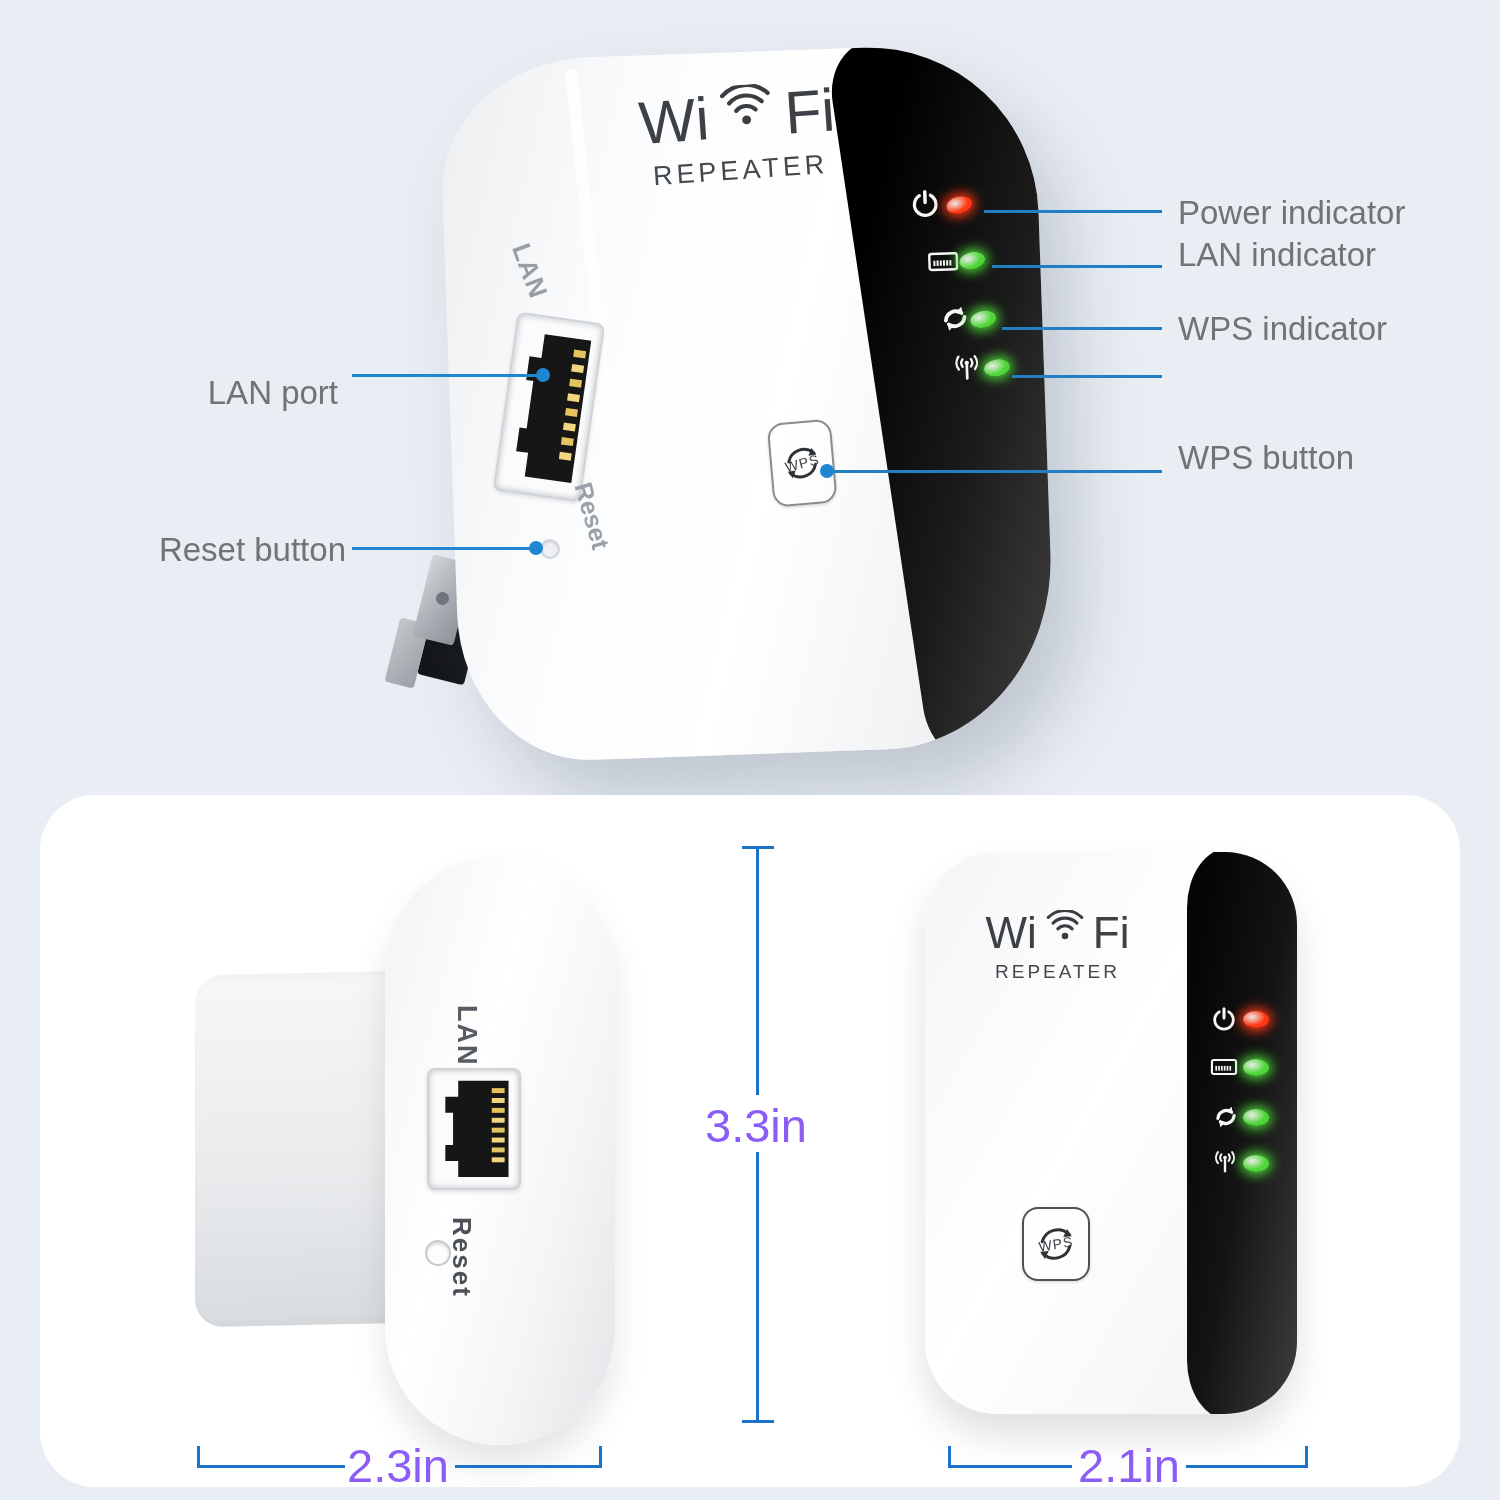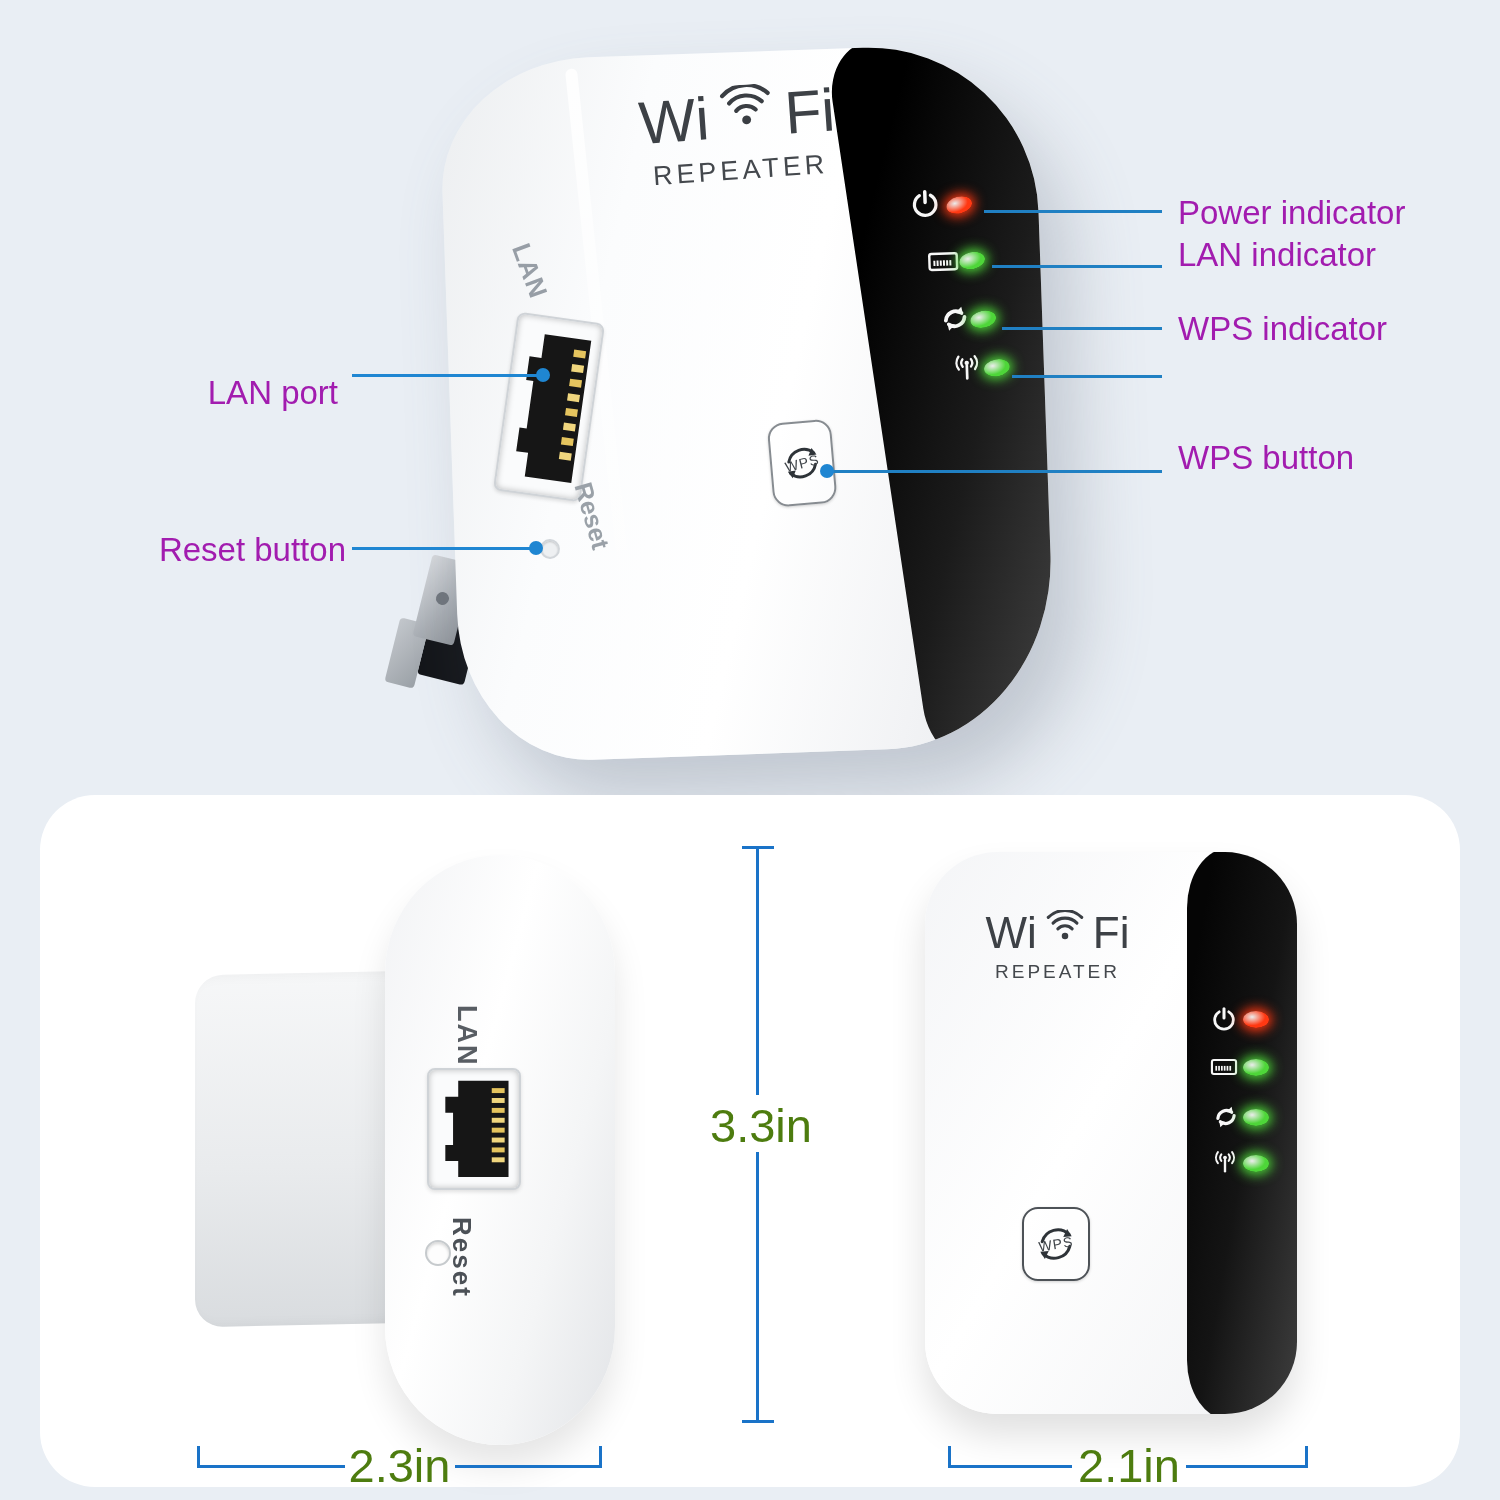--- a/index.html
+++ b/index.html
@@ -3,28 +3,28 @@
 <meta charset="utf-8">
 <style>
   html,body{margin:0;padding:0;}
   .stage{position:relative;width:1500px;height:1500px;background:#e9eef4;overflow:hidden;
          font-family:"Liberation Sans",sans-serif;}
 
   
   .cl{position:absolute;height:3px;background:#2080c3;}
   .cl-left{background:#1f86d2;}
   .cdot{position:absolute;width:14px;height:14px;border-radius:50%;background:#1f86d2;}
-  .clabel{position:absolute;font-size:33px;color:#a21caf;white-space:nowrap;}
+  .clabel{position:absolute;font-size:33px;color:#737373;white-space:nowrap;}
   .clabel-right{left:1178px;}
   .clabel-left{text-align:right;}
   .dim-seg{position:absolute;background:#1a73c8;height:3px;}
   .dim-vseg{position:absolute;background:#1a73c8;width:3px;}
   .dim-tick{position:absolute;background:#1a73c8;width:3px;height:22px;}
   .dim-bar{position:absolute;background:#1a73c8;height:3px;width:32px;}
-  .dim-text{position:absolute;font-size:47px;color:#4d7c0f;text-align:center;white-space:nowrap;}
+  .dim-text{position:absolute;font-size:47px;color:#8b5cf6;text-align:left;white-space:nowrap;}
 
   
   .led{position:absolute;width:26px;height:17px;border-radius:50%;
        background:radial-gradient(ellipse at 35% 35%, rgba(255,255,255,.92) 0%, currentColor 55%, currentColor 100%);
        box-shadow:0 0 12px 3px currentColor;}
   .ind-icon{position:absolute;color:#f7f7f7;}
   .wifi-logo{position:absolute;text-align:center;color:#3d4146;}
   .logo-row{display:flex;justify-content:center;align-items:flex-start;color:#3d4146;}
   .logo-sub{letter-spacing:4px;color:#44484d;}
   .wps-btn{position:absolute;border:2.5px solid #70767c;border-radius:16px;background:rgba(255,255,255,.35);

